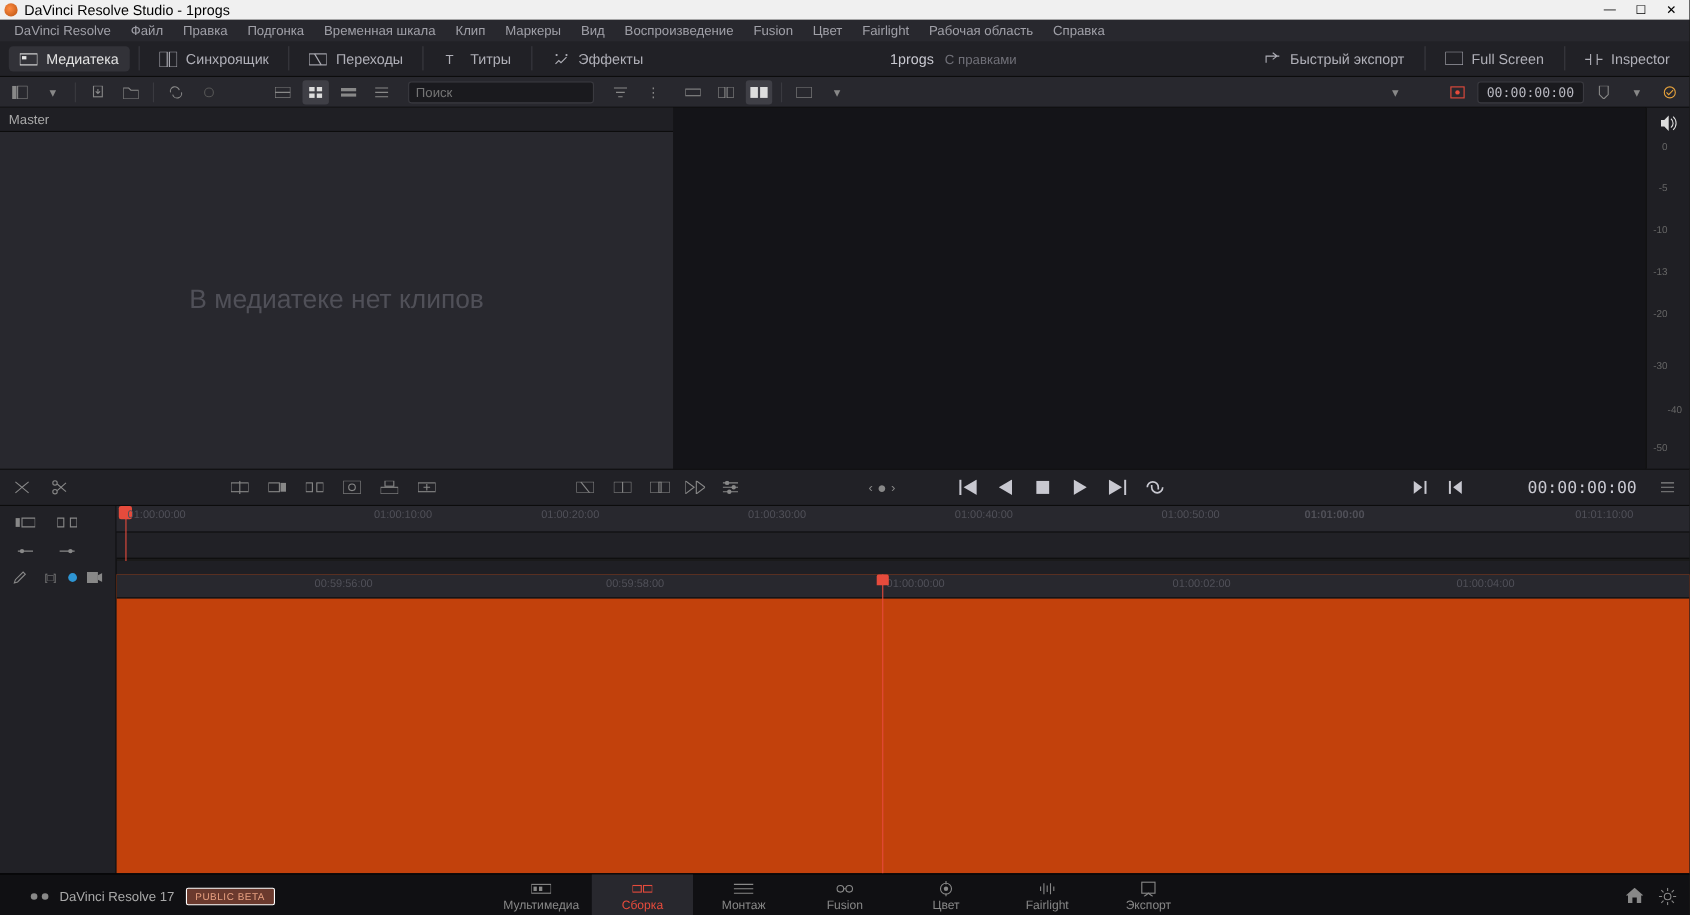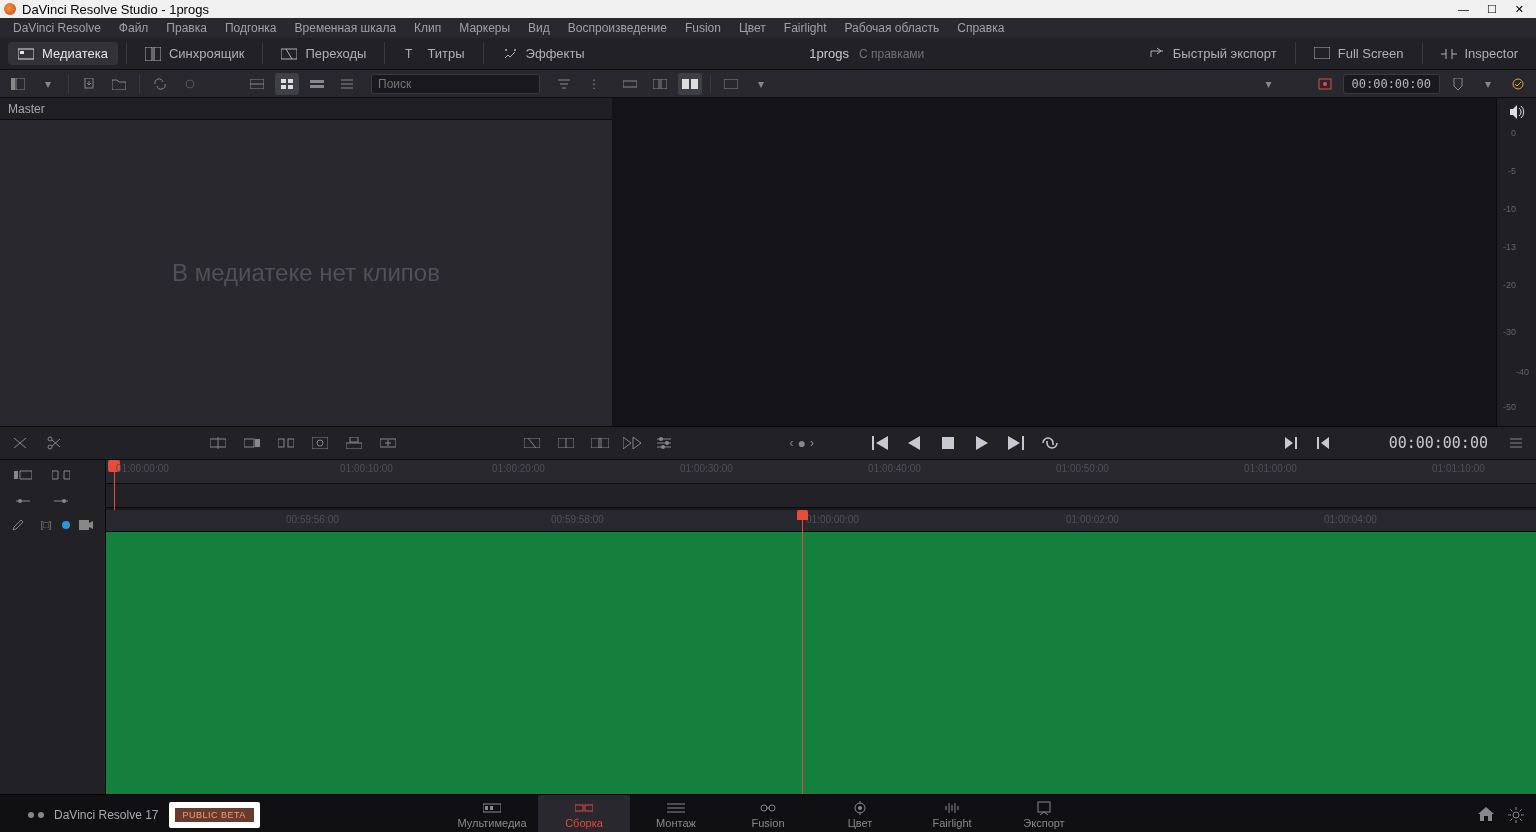--- a/index.html
+++ b/index.html
@@ -51,35 +51,35 @@
 .nav-mini { display:flex; gap:4px; align-items:center; color:#888; }
 .timeline-ruler { height:26px; background:#212126; display:flex; border-bottom:1px solid #0c0c0c; position:relative; }
 .ruler-track { flex:1; position:relative; background:#28282e; }
 .ruler-tick { position:absolute; top:3px; font-size:10px; color:#505058; }
 .playhead-sm { position:absolute; top:0; width:12px; height:12px; background:#e64b3c; border-radius:2px; transform:translateX(-50%); }
 .playhead-sm::after { content:''; position:absolute; left:50%; top:10px; width:1px; height:40px; background:#e64b3c; }
 .timeline-track2 { height:24px; background:#212126; display:flex; border-bottom:1px solid #0c0c0c; }
 .timeline-main { flex:1; background:#1f1f24; display:flex; position:relative; }
 .tl-tools { width:106px; background:#212126; border-right:1px solid #0c0c0c; display:flex; flex-direction:column; padding:4px; gap:4px; }
 .tl-tool-row { display:flex; gap:4px; align-items:center; justify-content:flex-start; padding-left:2px; }
-.tl-area { flex:1; position:relative; background:#15803d; overflow:hidden; }
+.tl-area { flex:1; position:relative; background:#c2410c; overflow:hidden;margin-top:12px; }
 .tl-ruler2 { height:22px; background:#28282e; border-bottom:1px solid #0c0c0c; position:relative; }
 .tl-tick2 { position:absolute; top:4px; font-size:10px; color:#505058; }
 .playhead-lg { position:absolute; top:0; bottom:0; width:1px; background:#e64b3c; z-index:5; }
 .playhead-lg::before { content:''; position:absolute; top:0; left:-5px; width:11px; height:10px; background:#e64b3c; border-radius:2px 2px 0 0; }
 .page-tabs { height:40px; background:#101013; display:flex; align-items:center; justify-content:center; gap:4px; border-top:1px solid #000; position:relative; }
 .page-tab { width:92px; height:40px; display:flex; flex-direction:column; align-items:center; justify-content:center; gap:2px; cursor:pointer; color:#888; font-size:11px; }
 .page-tab.active { background:#28282e; color:#e64b3c; }
 .page-icon { width:18px; height:14px; }
 .brand-footer { position:absolute; left:28px; display:flex; align-items:center; gap:10px; color:#aaa; font-size:12px; }
 .brand-logo { width:16px; height:16px; position:relative; }
 .brand-logo::before,.brand-logo::after { content:''; position:absolute; width:6px; height:6px; border-radius:50%; background:#888; }
 .brand-logo::before { left:0; top:5px; }
 .brand-logo::after { right:0; top:5px; }
-.beta-badge { background:#6b3a2e; color:#e8a080; padding:2px 8px; font-size:9px; border-radius:2px; border:6px solid #ffffff; letter-spacing:0.5px; }
+.beta-badge { background:#6b3a2e; color:#e8a080; padding:2px 8px; font-size:9px; border-radius:2px; border:1px solid #ffffff; letter-spacing:0.5px; }
 .footer-right { position:absolute; right:12px; display:flex; gap:14px; color:#888; }
 svg { display:block; }
 .blue-dot { width:8px; height:8px; background:#2e95d3; border-radius:50%; }
 </style>
 </head>
 <body>
 
 <div class="titlebar">
   <div class="titlebar-left">
     <div class="titlebar-icon"></div>
@@ -529,21 +529,21 @@
   <div style="flex:1;">
     <div class="timeline-ruler" style="height:24px">
       <div class="ruler-track" id="ruler1">
         <div class="playhead-sm" style="left:8px"></div>
       <div class="ruler-tick" style="left: 10px;">01:00:00:00</div>
           <div class="ruler-tick" style="left: 198px; margin-left: 36px;">01:00:10:00</div>
           <div class="ruler-tick" style="left: 386px;">01:00:20:00</div>
           <div class="ruler-tick" style="left: 574px;">01:00:30:00</div>
           <div class="ruler-tick" style="left: 762px;">01:00:40:00</div>
           <div class="ruler-tick" style="left: 950px;">01:00:50:00</div>
-          <div class="ruler-tick" style="left: 1138px;">01:01:00:00</div>
+          <div class="ruler-tick" style="left: 1080px; font-weight: bold;">01:01:00:00</div>
           <div class="ruler-tick" style="left: 1326px;">01:01:10:00</div>
         </div>
     </div>
     <div class="timeline-track2"></div>
   </div>
 </div>
 
 <div class="timeline-main" style="height:284px;">
   <div class="tl-tools">
     <div class="tl-tool-row">

